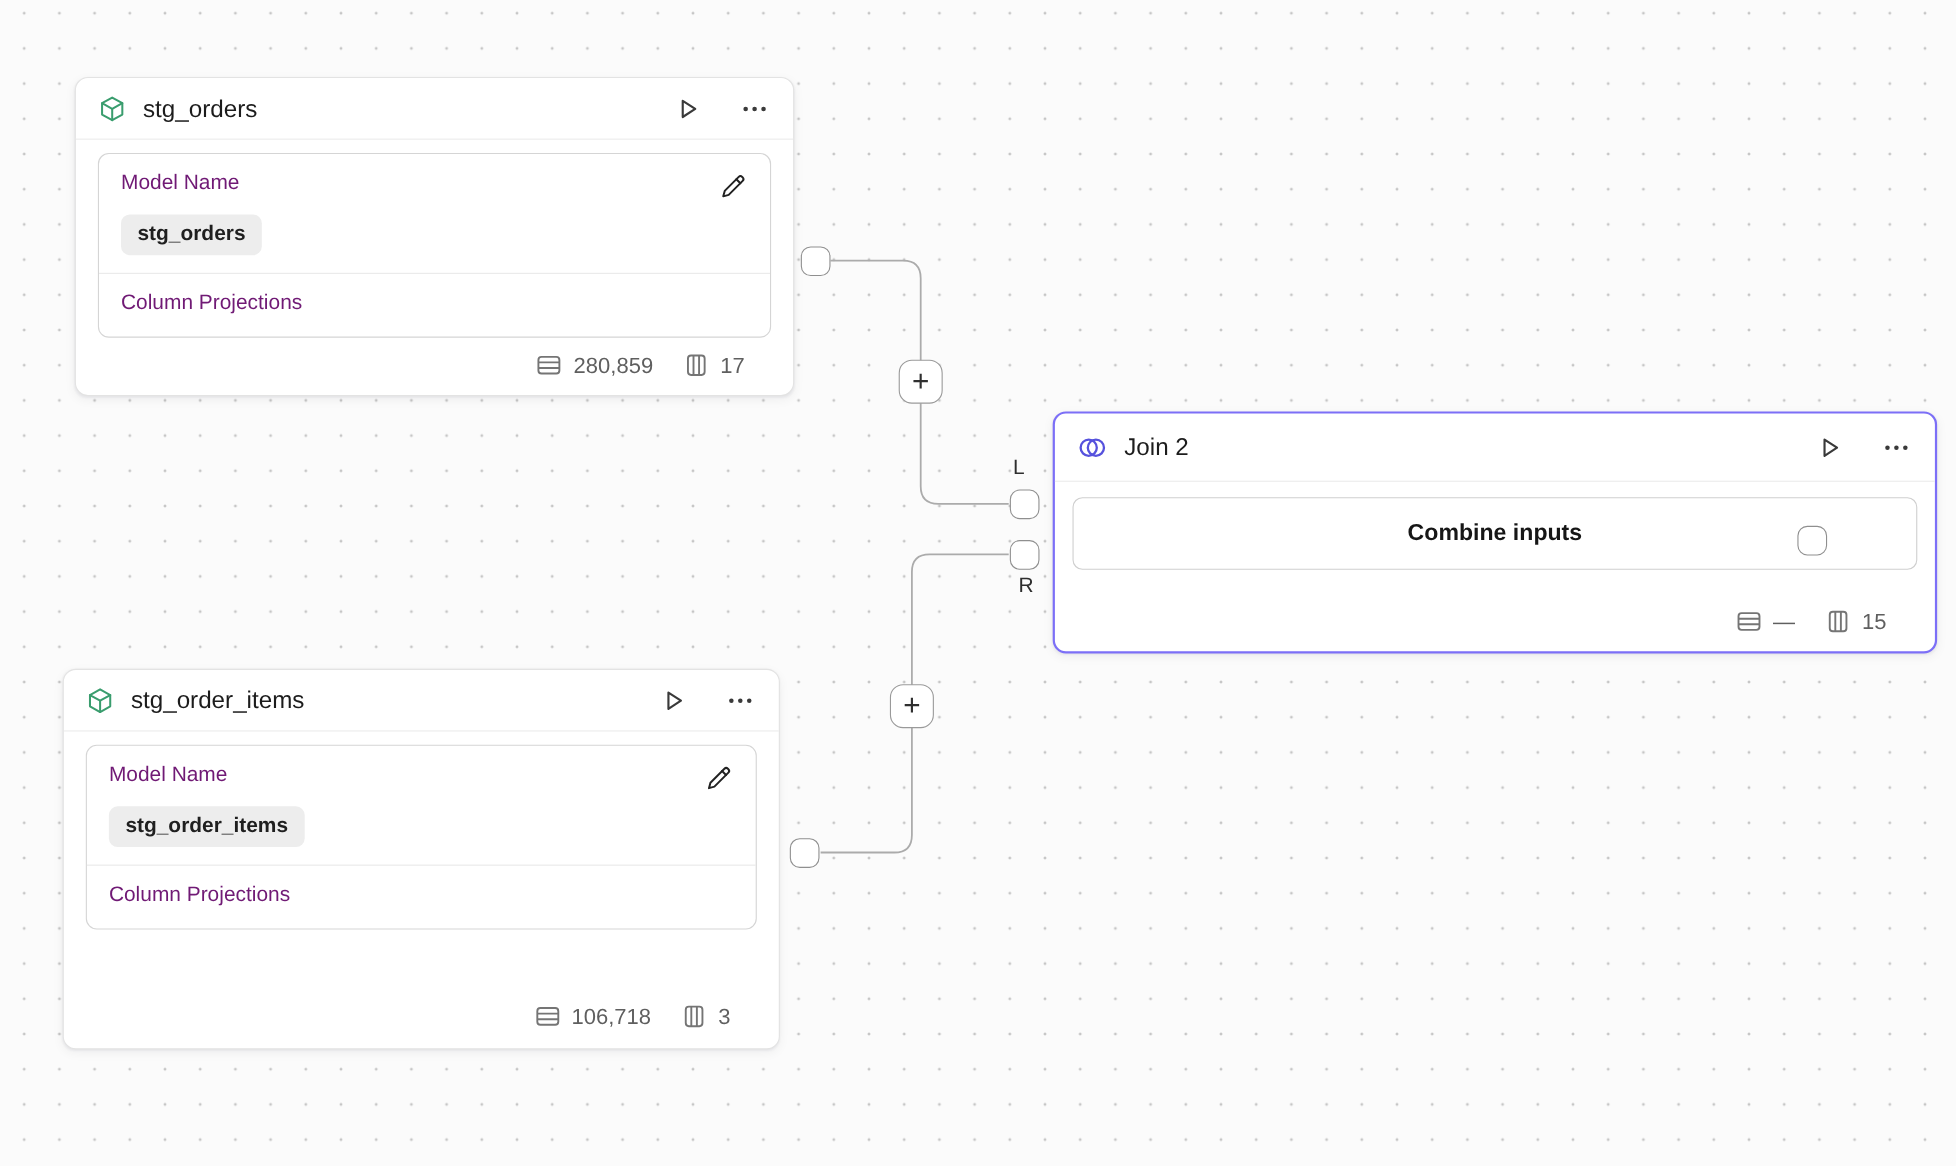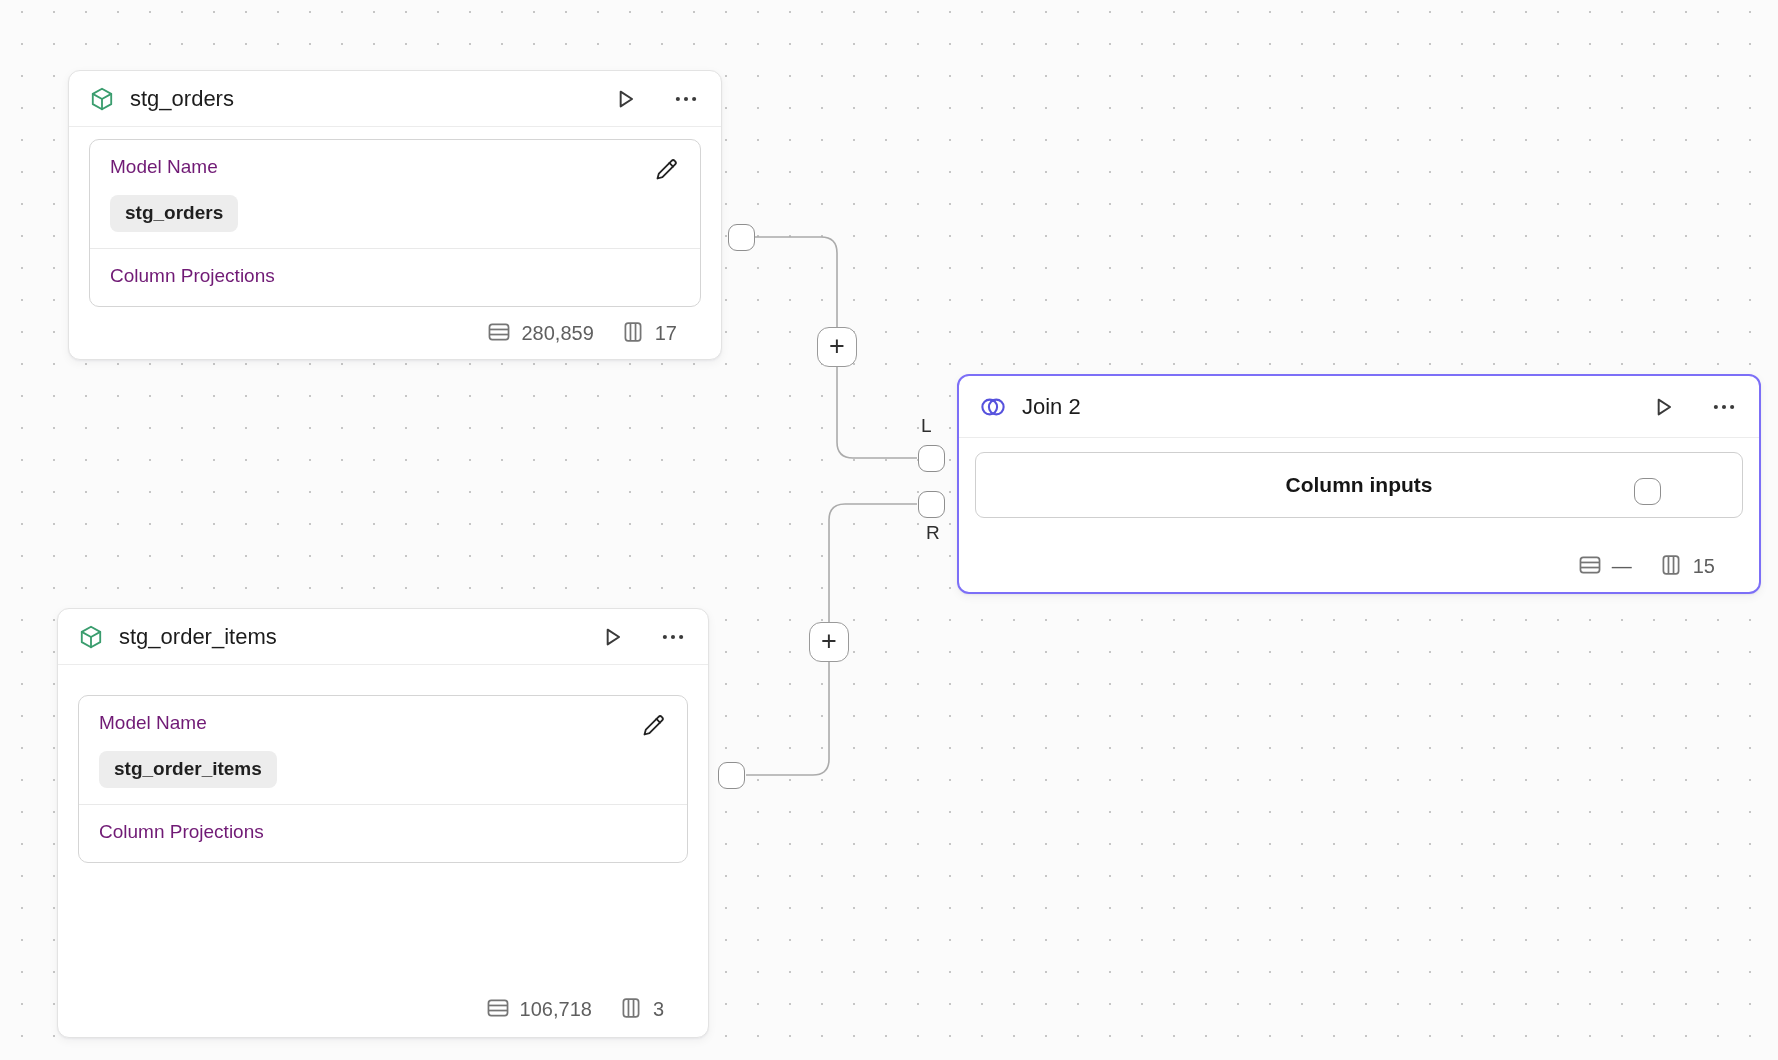--- a/index.html
+++ b/index.html
@@ -13,21 +13,21 @@
   }
   svg { display:block; }
 
   
   .node {
     position:absolute; background:#fff; border:1px solid #e3e3e3; border-radius:12px;
     box-shadow:0 1px 2px rgba(16,24,40,.05), 0 3px 10px rgba(16,24,40,.05);
     display:flex; flex-direction:column;
   }
   .node-stg-orders      { left:68px;  top:70px;  width:654px; height:290px; }
-  .node-stg-order-items { left:57px;  top:608px; width:652px; height:430px;gap:18px; }
+  .node-stg-order-items { left:57px;  top:608px; width:652px; height:346px; }
   .node-join            { left:957px; top:374px; width:804px; height:220px; border:2px solid #7c6ff7; }
 
   .node-header {
     display:flex; align-items:center; gap:15px;
     height:56px; padding:0 22px 0 20px; border-bottom:1px solid #ececec; flex:0 0 auto;
   }
   .node-join .node-header { height:62px; }
   .node-title { font-size:22px; font-weight:500; color:#1c1c1c; white-space:nowrap; }
   .spacer { flex:1; }
   .icon-btn { display:flex; align-items:center; justify-content:center; cursor:pointer; background:none; border:none; padding:0; }
@@ -255,21 +255,21 @@
         <span>
           <svg width="26" height="26" viewBox="0 0 24 24" fill="#3a3a3a">
             <circle cx="4.5" cy="12" r="1.9"></circle>
               <circle cx="12" cy="12" r="1.9"></circle>
               <circle cx="19.5" cy="12" r="1.9"></circle>
           </svg>
         </span>
       </button>
     </div>
 
-    <button class="join-button">Column inputs</button>
+    <button class="join-button">Combine inputs</button>
 
     <div class="node-footer">
       <span class="stat-group">
         <span>
           <svg width="26" height="26" viewBox="0 0 24 24" fill="none" stroke="#757575" stroke-width="1.6" stroke-linejoin="round">
             <rect x="3.2" y="5" width="17.6" height="14" rx="2.6"></rect>
             <path d="M3.2 9.66 H20.8"></path>
               <path d="M3.2 14.33 H20.8"></path>
           </svg>
         </span>

